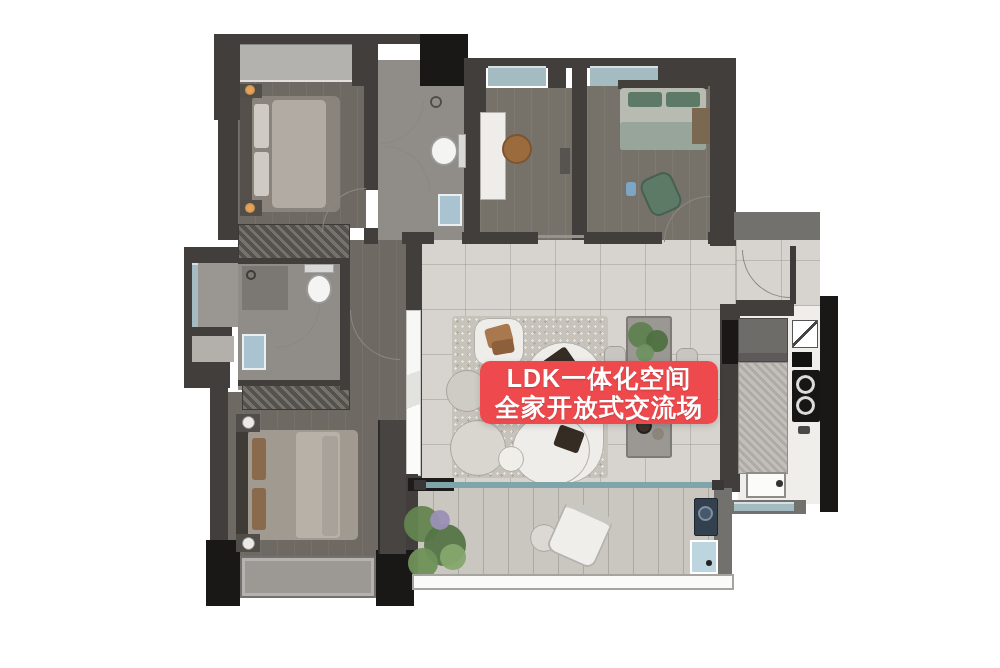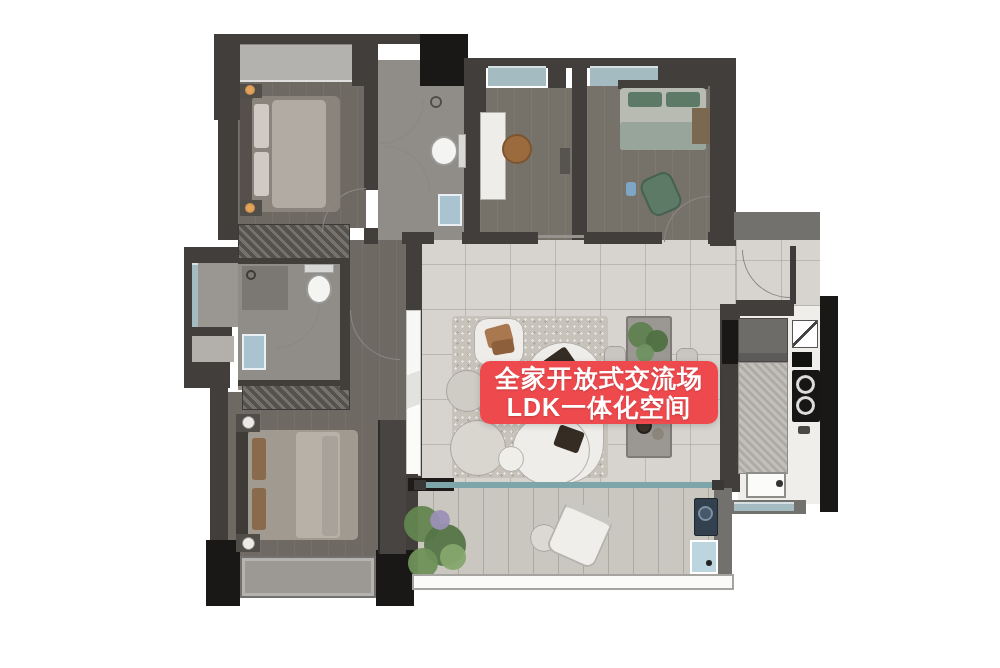--- a/index.html
+++ b/index.html
@@ -216,17 +216,17 @@
   <div class="a" style="left:554px;top:506px;width:52px;height:56px;background:#f0eeea;border:2px solid #b5b3af;border-top:8px solid #c9c7c2;border-radius:10px;box-sizing:border-box;transform:rotate(24deg);"></div>
   <div class="a" style="left:694px;top:498px;width:24px;height:38px;background:#33404e;border:1px solid #1f2830;border-radius:2px;box-sizing:border-box;"></div>
   <div class="a circle" style="left:698px;top:506px;width:15px;height:15px;background:#46586a;border:2px solid #7d93a3;box-sizing:border-box;"></div>
   <div class="a" style="left:690px;top:540px;width:28px;height:34px;background:#bdd5de;border:2px solid #ffffff;box-sizing:border-box;"></div>
   <div class="a circle" style="left:706px;top:560px;width:6px;height:6px;background:#222;"></div>
   <div class="a" style="left:412px;top:574px;width:322px;height:16px;background:#fafaf9;border:2px solid #a6a4a1;box-sizing:border-box;"></div>
 
   <div class="arc arc-tl" style="left:322px;top:188px;width:44px;height:44px;"></div>
 
   <div class="banner">
+    <div>LDK一体化空间</div>
     <div>全家开放式交流场</div>
-    <div>LDK一体化空间</div>
   </div>
 
 </div>
 
 </body></html>

